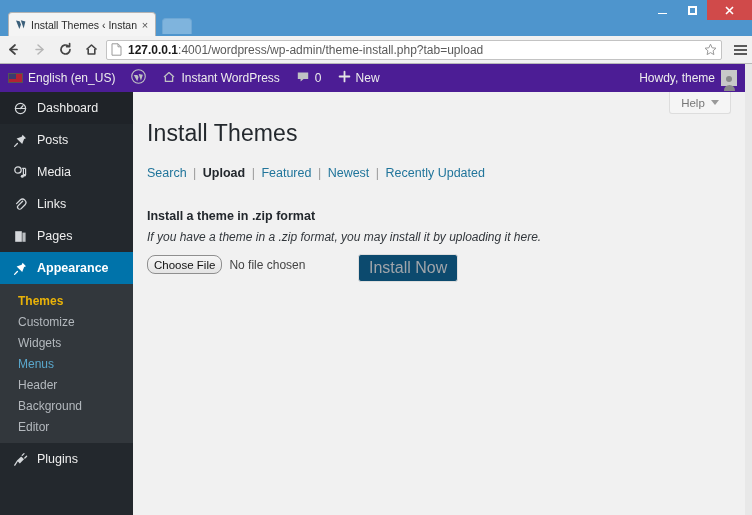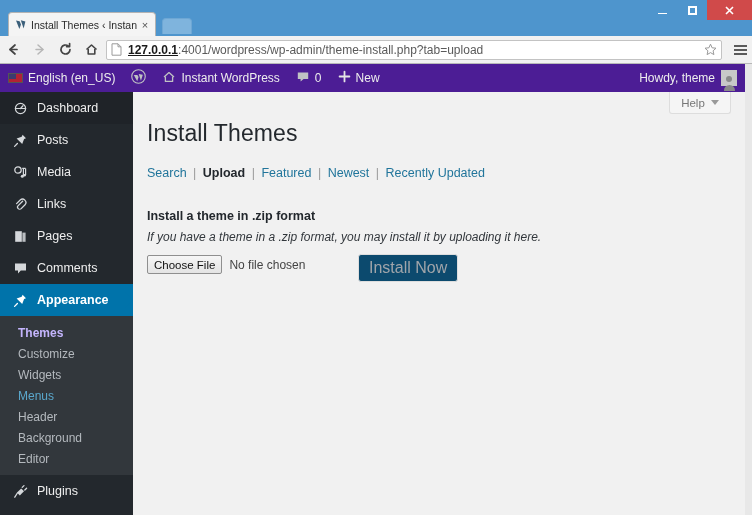--- a/index.html
+++ b/index.html
@@ -93,21 +93,21 @@
     display: flex; align-items: center;
     padding: 0 4px;
     box-sizing: border-box;
   }
   .page-icon { width: 13px; margin-right: 4px; display:flex; align-items:center;}
   .url {
     flex: 1 1 auto;
     font-size: 12px; color: #5a5a5a;
     white-space: nowrap; overflow: hidden;
   }
-  .url b { color: #1a1a1a; font-weight: 700; text-decoration: underline; }
+  .url b { color: #1a1a1a; font-weight: 700; }
   .star { width: 14px; display:flex; align-items:center;justify-content:center;}
   .menu-btn {
     width: 24px; height: 28px;
     display: flex; flex-direction: column; align-items: center; justify-content: center;
     gap: 2px;
   }
   .menu-btn i { display:block; width: 13px; height: 2px; background: #5a5a5a; }
 
   
   .viewport {
@@ -180,21 +180,21 @@
     border-left-color: #0073aa;
   }
   .menu-icon { width: 16px; height: 16px; display: flex; align-items: center; justify-content: center; flex: 0 0 auto;}
   .submenu { background: #32373c; padding: 6px 0 6px 0; }
   .submenu-item {
     height: 21px; display: flex; align-items: center;
     padding-left: 18px;
     font-size: 12px; color: #b4b9be;
     box-sizing: border-box;
   }
-  .submenu-item.current { color: #c4b5fd; font-weight: 700; }
+  .submenu-item.current { color: #eab308; font-weight: 700; }
   .submenu-item.hover { color: #5aa7cc; }
 
   
   .content {
     position: absolute; left: 133px; top: 28px;
     width: 612px; height: 423px;
     background: #f1f1f1;
   }
   .help-tab {
     position: absolute; right: 14px; top: 0;
@@ -233,21 +233,21 @@
     font-size: 12px; font-style: italic; color: #32373c; }
 
   .file-row {
     position: absolute; left: 14px; top: 163px;
     display: flex; align-items: center;
   }
   .choose-file {
     height: 19px;
     background: linear-gradient(to bottom, #f6f6f6, #e4e4e4);
     border: 1px solid #8f8f8f;
-    border-radius: 2px;
+    border-radius: 8px;
     font-size: 11.5px; color: #111111;
     padding: 0 6px;
     display: flex; align-items: center;
     box-sizing: border-box;
   }
   .no-file { font-size: 12px; color: #444444; margin-left: 7px; }
   .install-now {
     position: absolute; left: 225px; top: 162px;
     height: 28px;
     padding: 0 10px;
@@ -448,28 +448,20 @@
         <div class="menu-item">
           <span class="menu-icon">
             <svg width="15" height="15" viewBox="0 0 15 15">
               <rect x="2.2" y="2.2" width="6.6" height="10.6" fill="#d5d8db"></rect>
               <rect x="9.4" y="3.6" width="3.2" height="9.2" fill="#b9bdc1"></rect>
             </svg>
           </span>
           <span>Pages</span>
         </div>
 
-        <div class="menu-item">
-          <span class="menu-icon">
-            <svg width="15" height="15" viewBox="0 0 15 15">
-              <path d="M2 2.6 L13 2.6 L13 9.6 L7.8 9.6 L5 12.6 L5 9.6 L2 9.6 Z" fill="#d5d8db"></path>
-            </svg>
-          </span>
-          <span>Comments</span>
-        </div>
 
         <div class="menu-item current">
           <span class="menu-icon">
             <svg width="15" height="15" viewBox="0 0 15 15">
               <path d="M9.6 1.8 L13 5.2 L11.1 6 L9.2 11 L3.6 5.6 L8.7 3.7 Z" fill="#ffffff"></path>
               <path d="M4.4 10.5 L1.6 13.4" stroke="#ffffff" stroke-width="1.3" stroke-linecap="round"></path>
             </svg>
           </span>
           <span>Appearance</span>
         </div>

